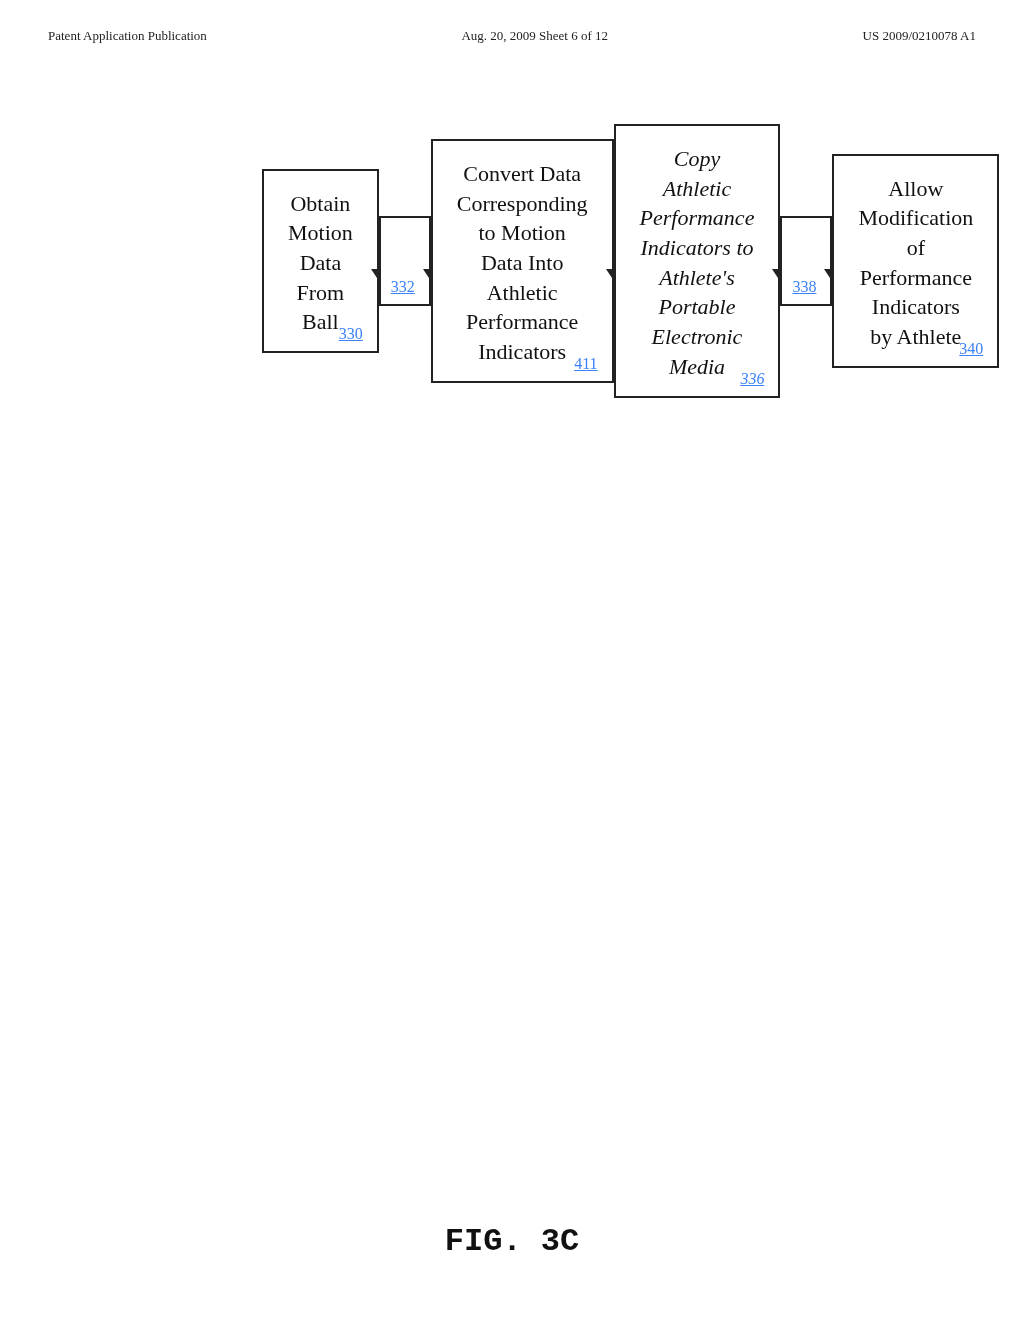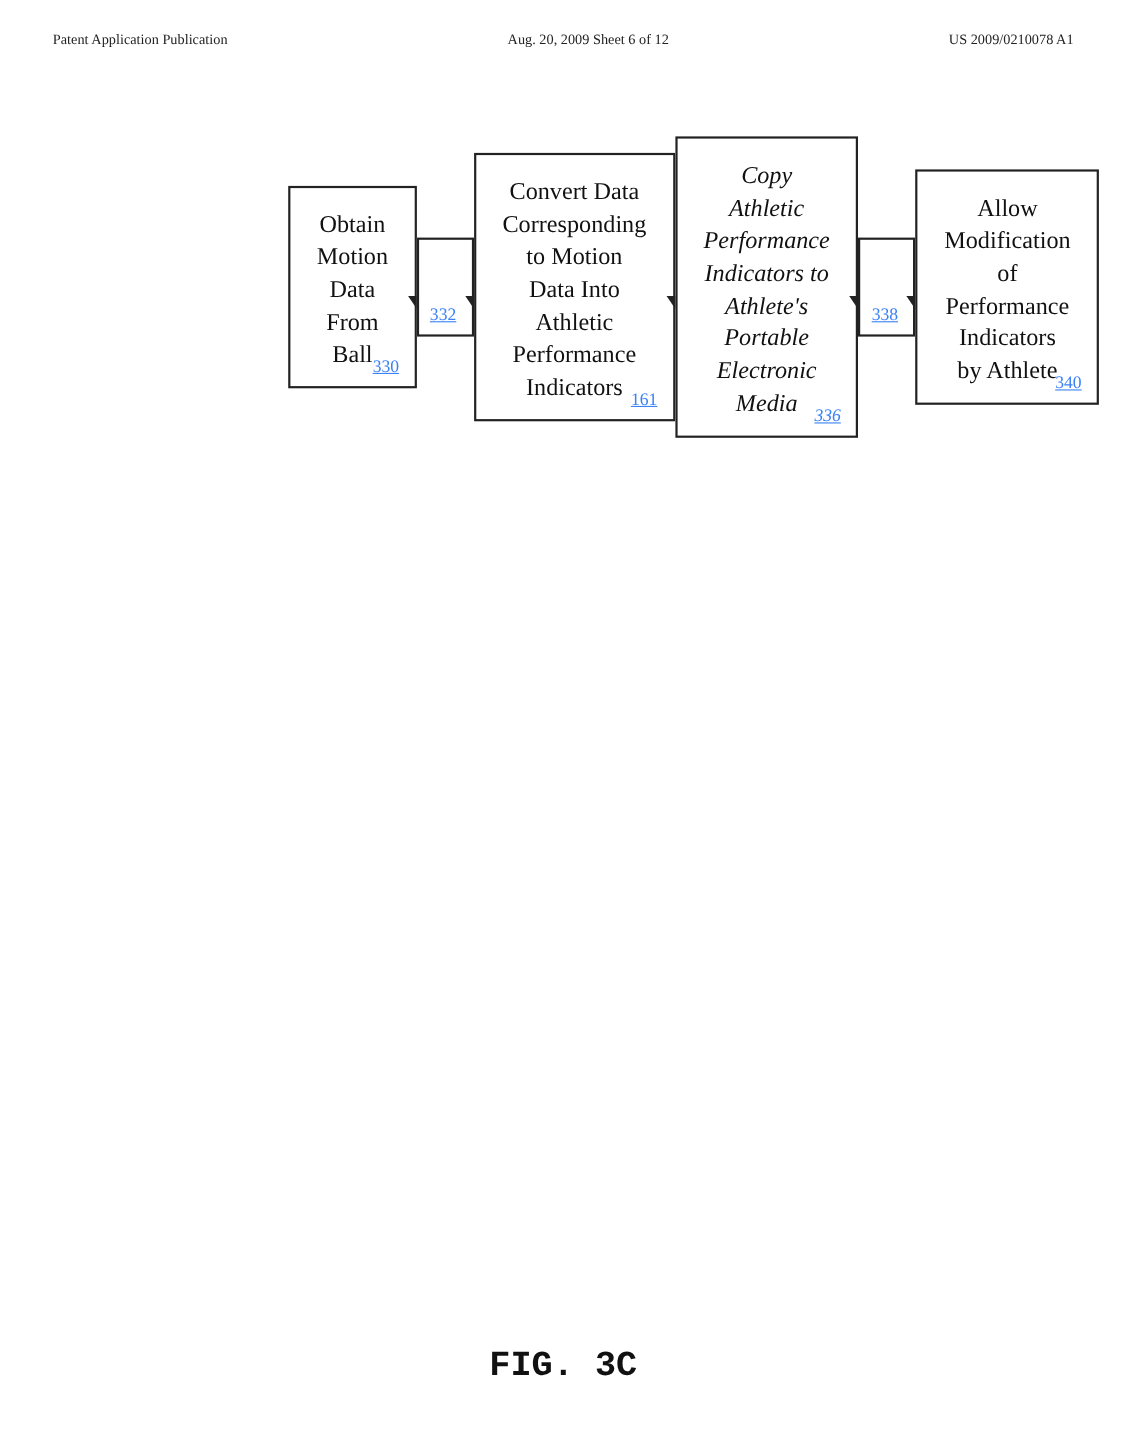--- a/index.html
+++ b/index.html
@@ -124,21 +124,21 @@
     <div class="flow-arrow"></div>
 
     <div class="flow-box">
       <span class="flow-box-number">332</span>
     </div>
 
     <div class="flow-arrow"></div>
 
     <div class="flow-box" style="min-height: 110px;">
       <span class="flow-box-text">Convert Data Corresponding to Motion Data Into Athletic Performance Indicators</span>
-      <span class="flow-box-number">161</span>
+      <span class="flow-box-number">411</span>
     </div>
 
     <div class="flow-arrow"></div>
 
     <div class="flow-box" style="min-height: 110px; font-style: italic;">
       <span class="flow-box-text">Copy Athletic Performance Indicators to Athlete's Portable Electronic Media</span>
       <span class="flow-box-number">336</span>
     </div>
 
     <div class="flow-arrow"></div>

